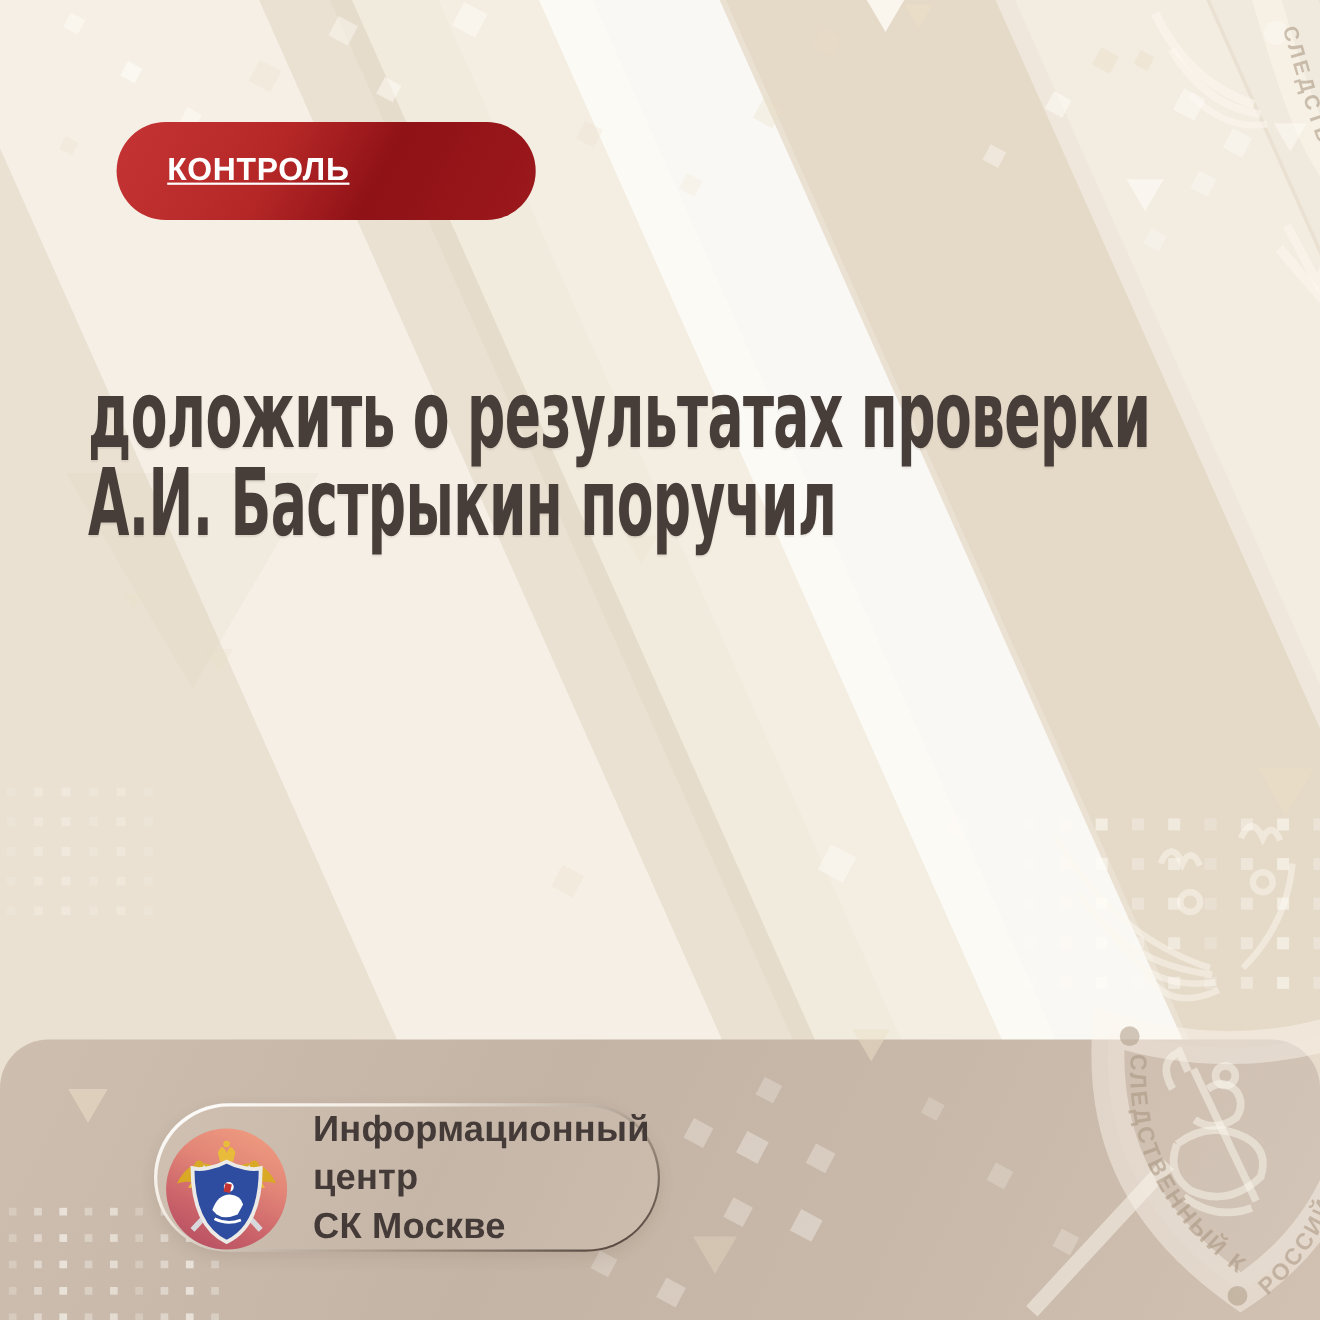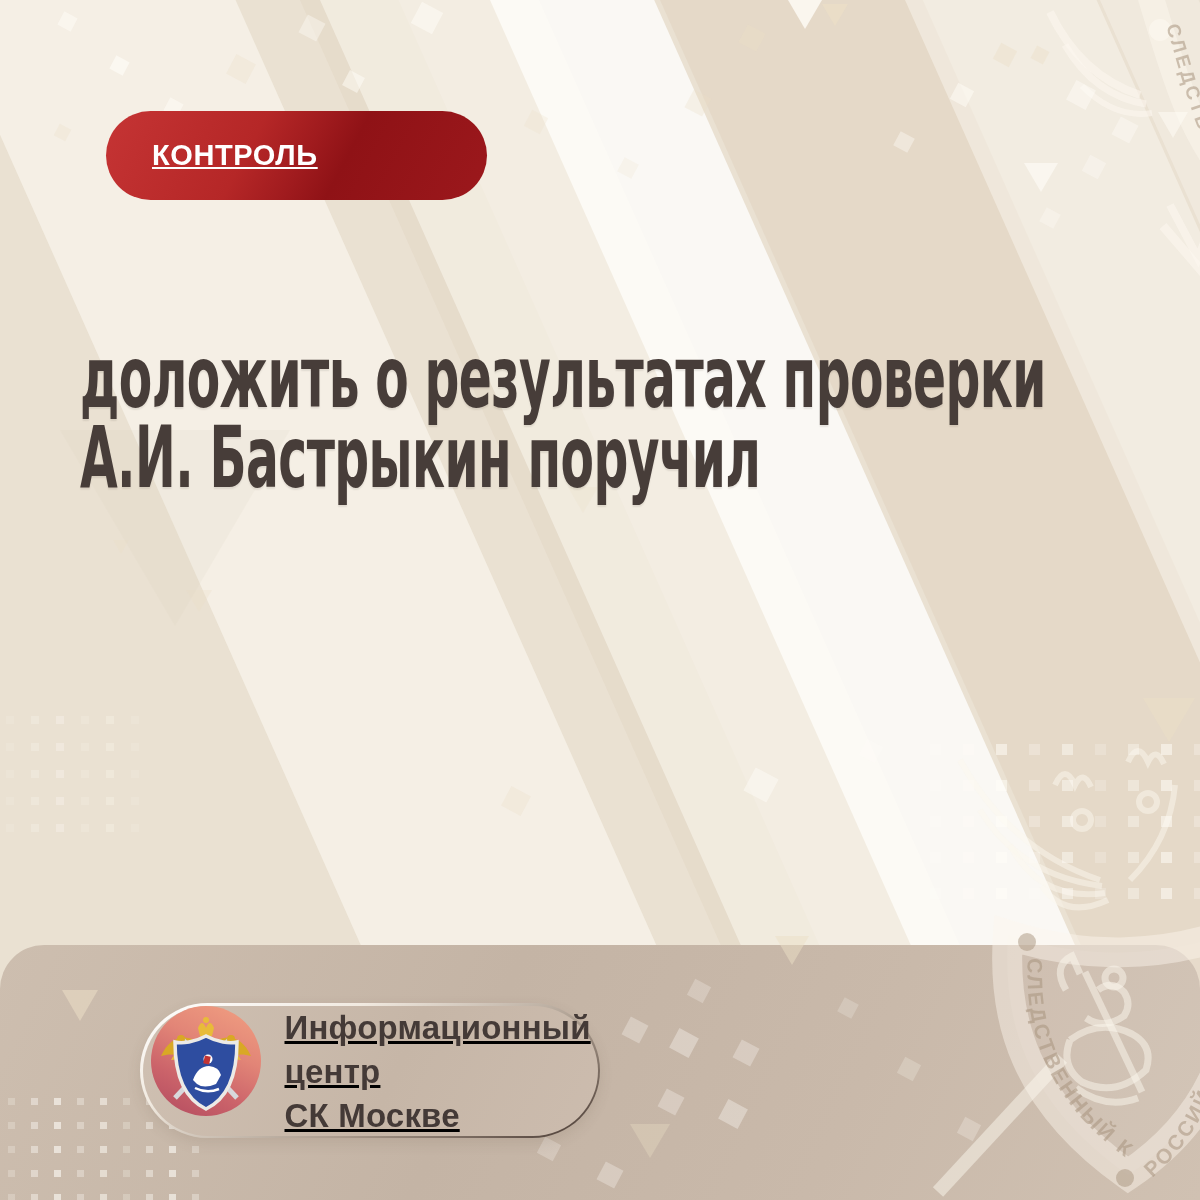--- a/index.html
+++ b/index.html
@@ -32,21 +32,21 @@
     font-family:"DejaVu Sans",sans-serif;font-weight:bold;font-size:85px;line-height:80px;
     color:#473d39;letter-spacing:-1px;text-shadow:0 2px 2px rgba(60,45,40,.10);}
 
   
   .pill{position:absolute;left:140px;top:1003px;width:460px;height:135px;z-index:6;
     border-radius:70px;padding:2.5px;box-sizing:border-box;
     background:linear-gradient(155deg,#ffffff 0%,#f1eae0 30%,#a99a8c 65%,#463730 100%);
     box-shadow:0 5px 14px rgba(90,70,58,.12);}
   .pill-inner{width:100%;height:100%;border-radius:68px;
     background:linear-gradient(115deg,#cfc0b2 0%,#c6b6a7 55%,#ccbcae 100%);
-    display:flex;align-items:flex-start;text-decoration:underline;}
+    display:flex;align-items:flex-end;}
   .logo-circle{width:110px;height:110px;border-radius:50%;margin-left:8px;flex:0 0 auto;
     background:linear-gradient(205deg,#f2a182 0%,#e28577 38%,#cb636a 68%,#b14a5f 100%);
     display:flex;align-items:center;justify-content:center;}
   .org-text{margin-left:24px;color:#443a37;font-weight:bold;font-size:33px;line-height:44px;letter-spacing:.2px;}
 </style>
 </head>
 <body>
 
 <div class="canvas">
 

